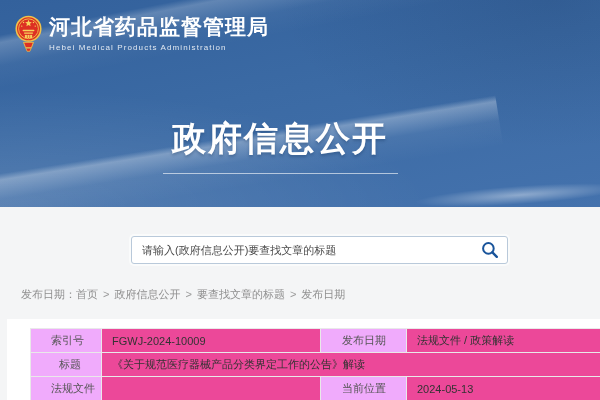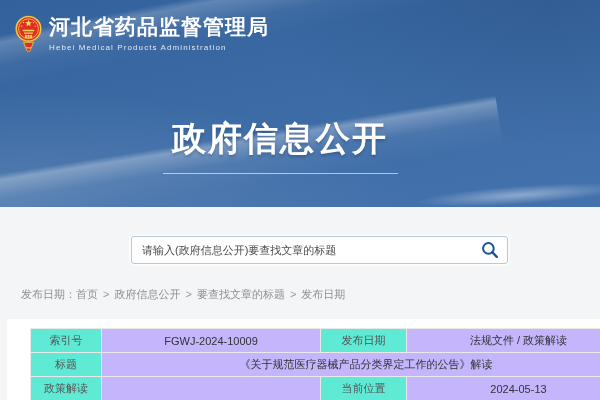--- a/index.html
+++ b/index.html
@@ -67,22 +67,22 @@
   
   .panel{position:absolute;left:7px;top:319px;width:593px;height:81px;background:#ffffff;}
   .doc-table{
     position:absolute;left:23px;top:9px;width:600px;
     border-collapse:collapse;table-layout:fixed;
   }
   .doc-table td{
     border:1px solid #e9e9e9;height:23px;font-size:11px;
     overflow:hidden;white-space:nowrap;
   }
-  .doc-table td.label{background:#5eead4;color:#555;text-align:center;padding:0 1px;}
-  .doc-table td.value{color:#333;padding:0 10px;text-align:center;background:#c4b5fd;margin-top:32px;}
+  .doc-table td.label{background:#f0abfc;color:#555;text-align:right;padding:0 20px;}
+  .doc-table td.value{color:#333;padding:0 10px;text-align:left;background:#ec4899;margin-top:32px;}
 </style>
 </head>
 <body>
 
 <div class="hero">
   <div class="shade"></div>
   <div class="light"></div>
   <div class="streak s2"></div>
   <div class="streak s1"></div>
   <div class="streak wisp"></div>
@@ -144,20 +144,20 @@
         <td class="label">索引号</td>
         <td class="value">FGWJ-2024-10009</td>
         <td class="label">发布日期</td>
         <td class="value">法规文件 / 政策解读</td>
       </tr>
       <tr>
         <td class="label">标题</td>
         <td class="value" colspan="3">《关于规范医疗器械产品分类界定工作的公告》解读</td>
       </tr>
       <tr>
-        <td class="label">政策解读</td>
+        <td class="label">法规文件</td>
         <td class="value"></td>
         <td class="label">当前位置</td>
         <td class="value">2024-05-13</td>
       </tr>
     </tbody>
   </table>
 </div>
 
 </body></html>

